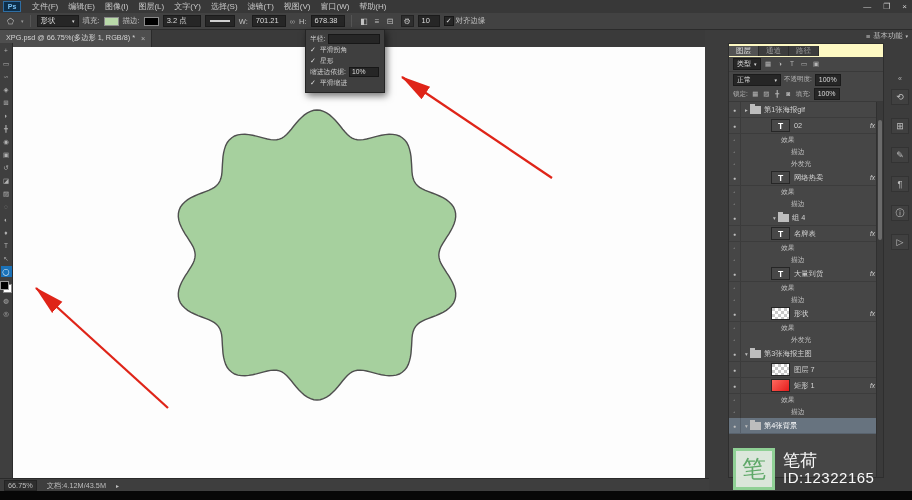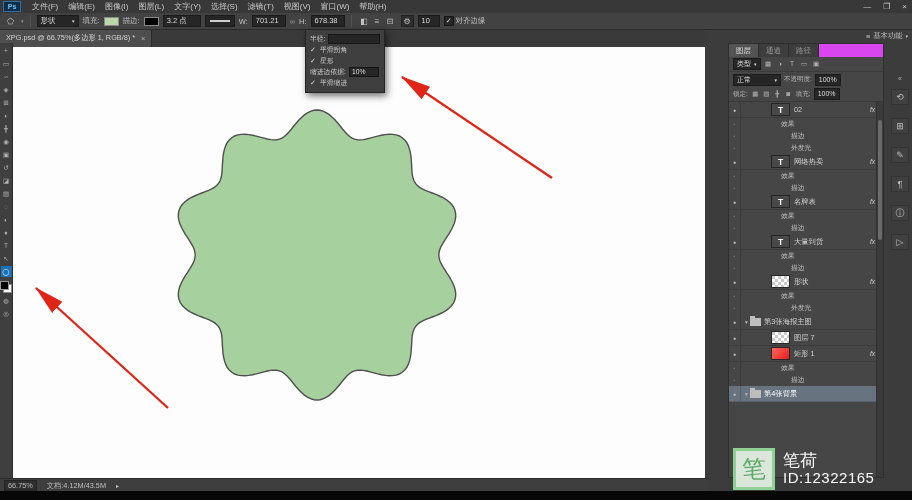--- a/index.html
+++ b/index.html
@@ -44,21 +44,21 @@
   
   .dropdown{position:absolute;left:305px;top:29px;width:70px;background:#3f3f3f;border:1px solid #242424;box-shadow:2px 3px 7px rgba(0,0,0,.55);z-index:50;padding:3px 4px 4px 4px;font-size:6.8px;color:#cfcfcf;}
   .drow{display:flex;align-items:center;gap:3px;height:11px;white-space:nowrap;}
   .dcheck{color:#ddd;font-size:7px;width:7px;}
   .dfield{background:#262626;border:1px solid #171717;color:#ddd;padding:0 2px;height:8px;line-height:8px;min-width:24px;}
 
   
   .rightarea{position:absolute;left:705px;top:29px;width:207px;height:462px;background:#3c3c3c;z-index:3;}
   .workspace{position:absolute;right:4px;top:1px;height:12px;display:flex;align-items:center;gap:3px;font-size:7.3px;color:#c5c5c5;}
   .layers{position:absolute;left:23px;top:14px;width:156px;height:435px;background:#464646;display:flex;flex-direction:column;box-sizing:border-box;border:1px solid #2e2e2e;}
-  .ptabs{height:13px;background:#d946ef;display:flex;flex:none;}
+  .ptabs{height:13px;background:#fef9c3;display:flex;flex:none;align-items:center;}
   .ptab{padding:0 7px;display:flex;align-items:center;font-size:7.5px;color:#9d9d9d;background:#3d3d3d;border-right:1px solid #2d2d2d;}
   .ptab.active{background:#535353;color:#e0e0e0;}
   .prow{display:flex;align-items:center;gap:3px;padding:0 4px;flex:none;font-size:7px;color:#bdbdbd;}
   .filterrow{height:14px;border-bottom:1px solid #3a3a3a;}
   .blendrow{height:15px;}
   .lockrow{height:14px;border-bottom:1px solid #393939;}
   .mini{font-size:6.5px;color:#b5b5b5;}
   .licon{width:9px;text-align:center;font-size:6.5px;color:#b5b5b5;}
   .rowsarea{position:relative;flex:1;overflow:hidden;}
   .vscroll{position:absolute;right:0;top:0;bottom:0;width:6px;background:#3a3a3a;border-left:1px solid #303030;}
@@ -268,20 +268,27 @@
             <span class="licon">╋</span>
             <span class="licon">◙</span>
           </span>
         <span class="mini">填充:</span>
         <span class="field">100%</span>
       </div>
       <div class="rowsarea">
         <div id="layer-rows">
             <div class="lrow">
               <span class="eye">●</span>
+              <span style="width: 2px; flex: 0 0 auto;"></span>
+              <span class="tri">▸</span>
+              <span class="folder"></span>
+              <span class="lname">第1张海报gif</span>
+            </div>
+            <div class="lrow">
+              <span class="eye">●</span>
               <span style="width: 30px; flex: 0 0 auto;"></span>
               <span class="thumb">T</span>
               <span class="lname">02</span>
               <span class="fxlbl">fx</span>
             </div>
             <div class="lrow sub">
               <span class="eye">◦</span>
               <span style="width: 40px; flex: 0 0 auto;"></span>
               <span class="lname">效果</span>
             </div>
@@ -304,20 +311,27 @@
             </div>
             <div class="lrow sub">
               <span class="eye">◦</span>
               <span style="width: 40px; flex: 0 0 auto;"></span>
               <span class="lname">效果</span>
             </div>
             <div class="lrow sub">
               <span class="eye">◦</span>
               <span style="width: 50px; flex: 0 0 auto;"></span>
               <span class="lname">描边</span>
+            </div>
+            <div class="lrow">
+              <span class="eye">●</span>
+              <span style="width: 30px; flex: 0 0 auto;"></span>
+              <span class="tri">▾</span>
+              <span class="folder"></span>
+              <span class="lname">组 4</span>
             </div>
             <div class="lrow">
               <span class="eye">●</span>
               <span style="width: 30px; flex: 0 0 auto;"></span>
               <span class="thumb">T</span>
               <span class="lname">名牌表</span>
               <span class="fxlbl">fx</span>
             </div>
             <div class="lrow sub">
               <span class="eye">◦</span>

